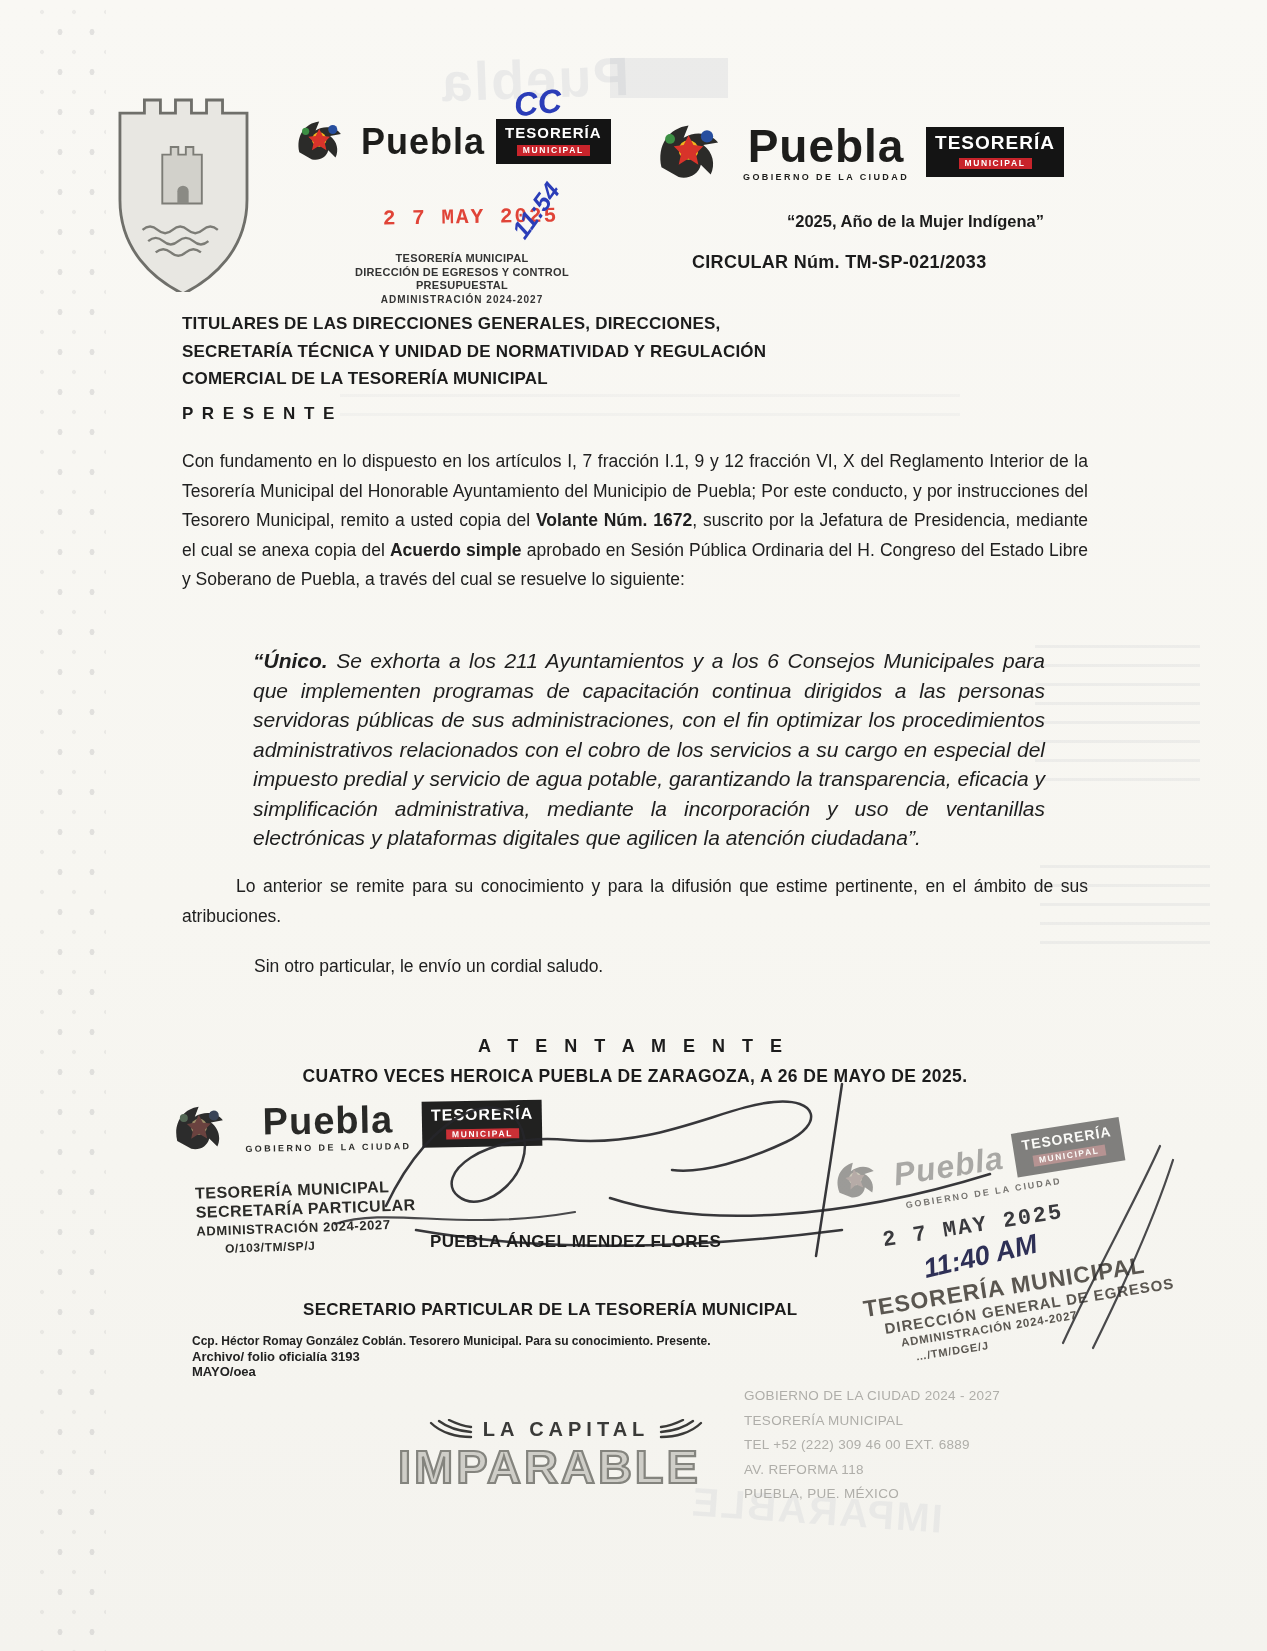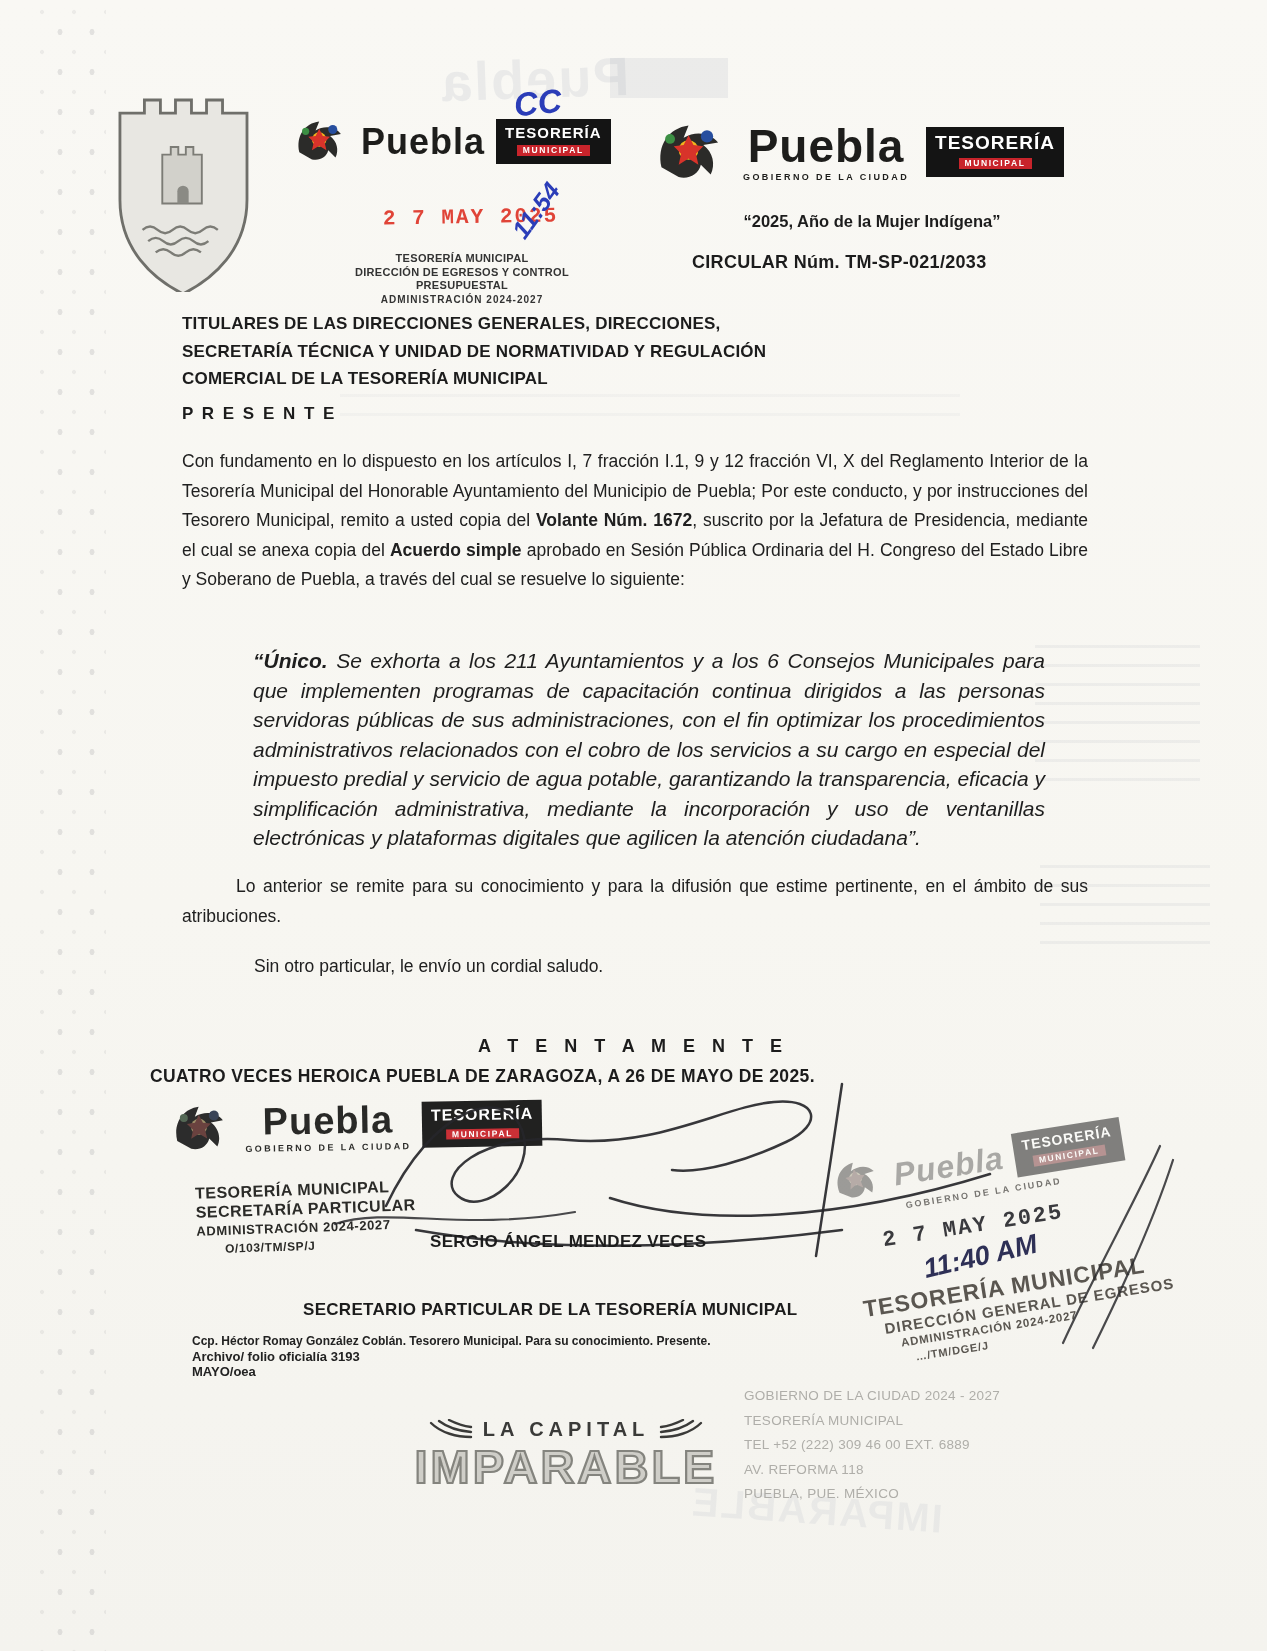--- a/index.html
+++ b/index.html
@@ -30,31 +30,31 @@
   .tesobox .t2{display:inline-block;background:#c8242b;color:#fff;font-size:8.5px;font-weight:700;
                letter-spacing:1.6px;padding:1px 6px;margin-top:2px}
 
   .date-red{font-family:"Liberation Mono",monospace;font-weight:700;color:#e04438;font-size:21px;
             letter-spacing:2px;transform:rotate(-1deg)}
   .ink{color:#2b3db8;font-style:italic;font-weight:700}
 
   .dept{width:334px;text-align:center;font-weight:700;color:#333;font-size:11px;line-height:13.5px;letter-spacing:.3px}
   .dept .d-small{font-size:10px;letter-spacing:1px}
 
-  .motto{width:344px;text-align:center;font-weight:700;font-size:16.5px}
+  .motto{width:344px;text-align:right;font-weight:700;font-size:16.5px}
   .circular{font-weight:800;font-size:18px;letter-spacing:.3px}
 
   .addr{font-weight:800;font-size:17px;line-height:27.5px;letter-spacing:.2px}
   .addr .presente{margin-top:7px;letter-spacing:2px}
 
   .p{font-size:17.5px;line-height:29.5px;text-align:justify;color:#202020}
   .quote{font-size:21px;line-height:29.5px;text-align:justify;font-style:italic;color:#1e1e1e}
 
   .atent{width:906px;text-align:center;font-weight:800;font-size:18px;letter-spacing:6px}
-  .pdate{width:970px;text-align:left;font-weight:800;font-size:17.5px;letter-spacing:.4px}
+  .pdate{width:970px;text-align:center;font-weight:800;font-size:17.5px;letter-spacing:.4px}
 
   .stampL-text{font-weight:800;color:#2b2b28;transform:rotate(-2deg);line-height:19px}
   .stampL-text .s1{font-size:16px;letter-spacing:.5px}
   .stampL-text .s2{font-size:16px;letter-spacing:.5px}
   .stampL-text .s3{font-size:13px;letter-spacing:.6px}
   .stampL-text .s4{font-size:12px;letter-spacing:.6px;padding-left:28px}
 
   .sign-name{font-weight:800;font-size:17px;letter-spacing:.3px}
   .sign-title{font-weight:800;font-size:17px;letter-spacing:.3px}
 
@@ -65,21 +65,21 @@
   .stampR .r-time{font-style:italic;font-weight:700;font-size:27px;color:#2e3056;transform:rotate(-4deg)}
   .stampR .r-l1{font-size:23px;font-weight:800;color:#5a5650;letter-spacing:1px}
   .stampR .r-l2{font-size:15px;font-weight:800;color:#5a5650;letter-spacing:1px}
   .stampR .r-l3{font-size:11.5px;font-weight:700;color:#5a5650;letter-spacing:.8px}
   .stampR .r-l4{font-size:11px;font-weight:700;color:#5a5650;letter-spacing:.8px}
 
   .ccp{font-weight:800;color:#222;line-height:15px}
   .ccp .c1{font-size:12px}
   .ccp .c2,.ccp .c3{font-size:13px}
 
-  .capital{width:336px;text-align:center}
+  .capital{width:336px;text-align:left}
   .capital .row1{display:flex;align-items:center;justify-content:center;gap:10px}
   .capital .cap-top{font-weight:800;font-size:20px;letter-spacing:5px;color:#3a3a38}
   .capital .cap-bottom{font-weight:900;font-size:47px;letter-spacing:3px;color:#cfcec8;
        -webkit-text-stroke:2.2px #84847e;margin-top:2px;line-height:1}
 
   .contact{color:#a3a29d;font-size:13.5px;line-height:24.5px;letter-spacing:.3px;opacity:.85}
 
   svg.sigpath path{fill:none;stroke:#26262a;stroke-width:2.5;stroke-linecap:round;opacity:.92}
   svg.scrib path{fill:none;stroke:#2a2a2e;stroke-width:2.2;stroke-linecap:round;opacity:.85}
   svg.wing path{fill:none;stroke:#3a3a38;stroke-width:2.4;stroke-linecap:round}
@@ -211,21 +211,21 @@
   <svg class="abs scrib" style="left:330px;top:1198px" width="250" height="44" viewBox="0 0 250 44">
     <path d="M5,26 C60,8 130,34 245,14"></path>
   </svg>
 
   <svg class="abs sigpath" style="left:372px;top:1078px" width="650" height="200" viewBox="0 0 650 200">
     <path d="M14,128 C60,30 132,6 150,52 C166,94 112,140 86,118 C62,98 108,54 196,62 C286,70 352,28 402,24 C446,20 452,46 414,64 C376,82 330,96 300,92"></path>
     <path d="M238,120 C330,150 470,142 618,96"></path>
     <path d="M470,6 C462,60 452,128 444,178"></path>
     <path d="M44,152 C180,176 330,170 470,152"></path>
   </svg>
-  <div class="abs sign-name" style="left:430px;top:1232px">SERGIO ÁNGEL MENDEZ VECES</div>
+  <div class="abs sign-name" style="left:430px;top:1232px">PUEBLA ÁNGEL MENDEZ FLORES</div>
   <div class="abs sign-title" style="left:303px;top:1300px">SECRETARIO PARTICULAR DE LA TESORERÍA MUNICIPAL</div>
 
   <div class="abs stampR" style="left:828px;top:1088px">
     <div class="abs brandrow faint" style="left:14px;top:38px">
       <span>
         <svg viewBox="0 0 64 52" width="52" height="42">
           <path d="M8,40 C4,22 14,8 30,6 l-4,10 c10,-6 22,-4 28,4 l-12,2 c8,6 10,16 6,24 l-8,-8 c-2,8 -10,12 -18,10 z" fill="#55524e"></path>
           <circle cx="30" cy="26" r="8" fill="#b5a66e"></circle>
           <path d="M30,14 l4,8 8,1 -6,6 2,9 -8,-5 -8,5 2,-9 -6,-6 8,-1 z" fill="#9a6a62"></path>
         </svg>

